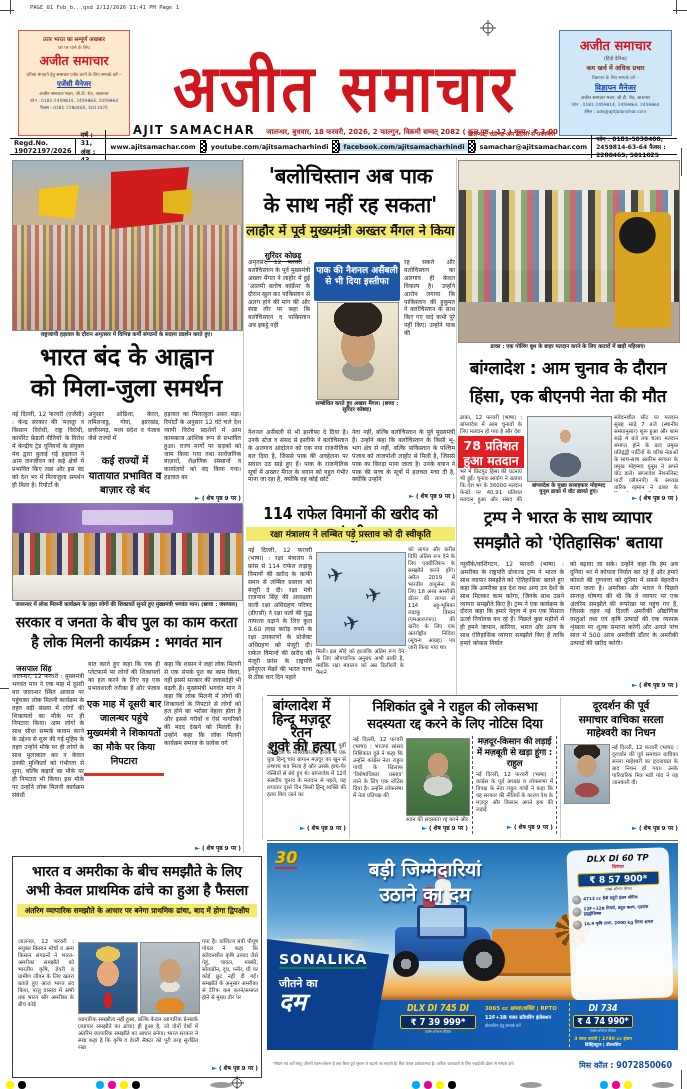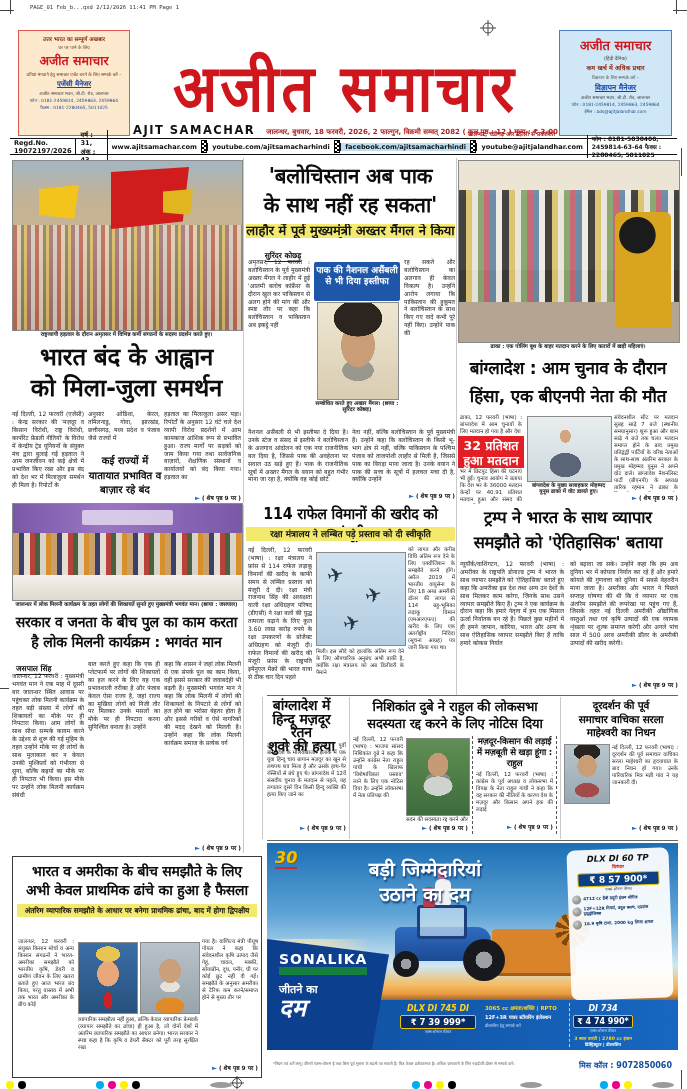--- a/index.html
+++ b/index.html
@@ -94,21 +94,21 @@
 
   <div class="abs" style="left:10px;top:138px;width:667px;height:15px;border-top:1px solid #111;border-bottom:1px solid #111;display:flex;align-items:center;font-size:6.6px;font-weight:700;color:#111;">
     <span style="padding:0 4px;border-right:1px solid #111;">Regd.No. 19072197/2026</span>
     <span style="padding:0 4px;border-right:1px solid #111;">वर्ष : 31, अंक : 43</span>
     <span style="padding:0 4px;">www.ajitsamachar.com</span>
     <span class="qr"></span>
     <span style="padding:0 4px;border-left:1px solid #111;">youtube.com/ajitsamacharhindi</span>
     <span class="qr"></span>
     <span style="padding:0 4px;border-left:1px solid #111;background:#bfe0f2;">facebook.com/ajitsamacharhindi</span>
     <span class="qr"></span>
-    <span style="padding:0 4px;border-left:1px solid #111;">youtube@ajitjalandhar.com</span>
+    <span style="padding:0 4px;border-left:1px solid #111;">samachar@ajitsamachar.com</span>
     <span style="padding:0 4px;border-left:1px solid #111;font-size:6px;">फोन : 0181-5030400, 2459814-63-64 फैक्स : 2280465, 5011025</span>
   </div>
 
   <div class="abs vrule" style="left:243px;top:158px;height:345px;"></div>
   <div class="abs vrule" style="left:456px;top:158px;height:537px;"></div>
   <div class="abs vrule" style="left:243px;top:505px;height:348px;"></div>
   <div class="abs vrule" style="left:262px;top:697px;height:142px;"></div>
   <div class="abs vrule" style="left:349px;top:697px;height:142px;"></div>
   <div class="abs vrule" style="left:560px;top:697px;height:142px;"></div>
   <div class="abs hrule" style="left:267px;top:695px;width:411px;"></div>
@@ -163,21 +163,21 @@
     <div style="position:absolute;left:0;top:16%;width:100%;height:62%;background:repeating-linear-gradient(90deg,rgba(30,30,30,.8) 0 7px,rgba(220,195,105,.9) 7px 13px,rgba(235,231,222,.9) 13px 19px,rgba(125,160,100,.85) 19px 25px,rgba(195,88,107,.85) 25px 31px,rgba(92,128,163,.85) 31px 37px,rgba(240,238,230,.9) 37px 43px);"></div>
     <div style="position:absolute;right:8px;top:28%;width:56px;height:64%;background:radial-gradient(circle at 40% 20%,#1b1b1b 18%,transparent 19%),#d9a520;border-radius:6px 6px 0 0;"></div>
   </div>
   <div class="abs cap" style="left:458px;top:343px;width:220px;height:9px;">ढाका : एक पोलिंग बूथ के बाहर मतदान करने के लिए कतारों में खड़ी महिलाएं।</div>
   <div class="abs hl" style="left:458px;top:354px;width:220px;font-size:17px;line-height:28px;">
     <div>बांग्लादेश : आम चुनाव के दौरान</div>
     <div>हिंसा, एक बीएनपी नेता की मौत</div>
   </div>
   <div class="abs bt bt-s" style="left:460px;top:414px;width:62px;height:20px;">ढाका, 12 फरवरी (भाषा) : बांग्लादेश में आम चुनावों के लिए मतदान हो गया है और देश</div>
   <div class="abs statbox" style="left:458px;top:436px;width:66px;height:30px;font-size:12.5px;padding-top:2px;">
-    <div>32 प्रतिशत</div>
+    <div>78 प्रतिशत</div>
     <div>हुआ मतदान</div>
   </div>
   <div class="abs bt bt-s" style="left:460px;top:468px;width:62px;height:36px;">भर में छिटपुट हिंसा की घटनाएं भी हुईं। चुनाव आयोग ने बताया कि देश भर के 36000 मतदान केन्द्रों पर 40.91 प्रतिशत मतदान हुआ और संसद की 300 में से 299</div>
   <div class="abs photo" style="left:527px;top:416px;width:83px;height:64px;background:
       radial-gradient(9px 11px at 45% 30%, #d3a582 60%, transparent 61%),
       radial-gradient(13px 8px at 45% 17%, #e9e9e9 60%, transparent 61%),
       radial-gradient(26px 20px at 45% 75%, #5a6577 60%, transparent 61%),
       linear-gradient(180deg,#e8eef0,#cfd9dd);"></div>
   <div class="abs cap" style="left:527px;top:482px;width:83px;height:20px;">बांग्लादेश के मुख्य सलाहकार मोहम्मद युनूस ढाका में वोट डालते हुए।</div>
   <div class="abs bt bt-s" style="left:614px;top:414px;width:64px;height:78px;">संवेदनशील सीट पर मतदान सुबह साढ़े 7 बजे (स्थानीय समयानुसार) शुरू हुआ और शाम साढ़े 4 बजे तक चला। मतदान समाप्त होने के बाद प्रमुख प्रतिद्वंद्वी पार्टियों के वरिष्ठ नेताओं के साथ-साथ अंतरिम सरकार के प्रमुख मोहम्मद युनूस ने अपने वोट डाले। बांग्लादेश नैशनलिस्ट पार्टी (बीएनपी) के अध्यक्ष तारिक रहमान ने ढाका के शिकागो क्लब में जाकर वोट डाला।</div>
@@ -195,20 +195,21 @@
   <div class="abs hl" style="left:12px;top:612px;width:229px;font-size:14.5px;line-height:20px;transform:scaleX(.97);">
     <div>सरकार व जनता के बीच पुल का काम करता</div>
     <div>है लोक मिलनी कार्यक्रम : भगवंत मान</div>
   </div>
   <div class="abs" style="left:16px;top:656px;width:70px;">
     <span class="byline">जसपाल सिंह</span>
   </div>
   <div class="abs bt" style="left:12px;top:672px;width:72px;height:180px;">जालन्धर, 12 फरवरी : मुख्यमंत्री भगवंत मान ने एक माह में दूसरी बार जालन्धर स्थित आवास पर पहुंचकर लोक मिलनी कार्यक्रम के तहत बड़ी संख्या में लोगों की शिकायतों का मौके पर ही निपटारा किया। आम लोगों के साथ सीधा सम्पर्क कायम करने के उद्देश्य से शुरू की गई मुहिम के तहत उन्होंने मौके पर ही लोगों के साथ मुलाकात कर न केवल उनकी मुश्किलों को गंभीरता से सुना, बल्कि कइयों का मौके पर ही निपटारा भी किया। इस मौके पर उन्होंने लोक मिलनी कार्यक्रम संबंधी</div>
   <div class="abs bt" style="left:88px;top:660px;width:72px;height:192px;">बात करते हुए कहा कि एक ही प्लेटफार्म पर लोगों की शिकायतों का हल करने के लिए यह एक प्रभावशाली तरीका है और पंजाब केवल ऐसा राज्य है, जहां राज्य का मुखिया लोगों को निजी तौर पर मिलकर उनके मसलों का मौके पर ही निपटारा करना सुनिश्चित बनाता है। उन्होंने</div>
   <div class="abs bt" style="left:164px;top:660px;width:77px;height:184px;">कहा कि शासन ने जहां लोक मिलनी से एक संपर्क पुल का काम किया, वहीं इससे सरकार की जवाबदेही भी बढ़ती है। मुख्यमंत्री भगवंत मान ने कहा कि लोक मिलनी में लोगों की शिकायतों के निपटारे से लोगों को हल होने का भरोसा बेहतर होता है और इससे गरीबों व ऐसे नागरिकों की मदद देखने को मिलती है। उन्होंने कहा कि लोक मिलनी कार्यक्रम समाज के प्रत्येक वर्ग</div>
+  <div class="abs inset-red" style="left:84px;top:692px;width:80px;height:76px;font-size:9.5px;line-height:1.5;padding-top:5px;">एक माह में दूसरी बार जालन्धर पहुंचे मुख्यमंत्री ने शिकायतों का मौके पर किया निपटारा</div>
   <div class="abs cont" style="left:164px;top:844px;width:77px;">
     <span class="ar">►</span> <span>( शेष पृष्ठ 9 पर )</span>
   </div>
 
   <div class="abs hl" style="left:246px;top:505px;width:209px;font-size:15px;line-height:19px;transform:scaleX(.95);">114 राफेल विमानों की खरीद को मंजूरी</div>
   <div class="abs sub-y" style="left:246px;top:527px;width:209px;height:14px;font-size:9px;line-height:14px;">रक्षा मंत्रालय ने लम्बित पड़े प्रस्ताव को दी स्वीकृति</div>
   <div class="abs bt" style="left:248px;top:546px;width:64px;height:148px;">नई दिल्ली, 12 फरवरी (भाषा) : रक्षा मंत्रालय ने फ्रांस से 114 राफेल लड़ाकू विमानों की खरीद के काफी समय से लम्बित प्रस्ताव को मंजूरी दे दी। रक्षा मंत्री राजनाथ सिंह की अध्यक्षता वाली रक्षा अधिग्रहण परिषद (डीएसी) ने रक्षा बलों की युद्ध तत्परता बढ़ाने के लिए कुल 3.60 लाख करोड़ रुपये के रक्षा उपकरणों के प्रोजैक्ट अधिग्रहण को मंजूरी दी। राफेल विमानों की खरीद की मंजूरी फ्रांस के राष्ट्रपति इमैनुएल मैक्रों की भारत यात्रा से ठीक चार दिन पहले</div>
   <div class="abs photo" style="left:316px;top:552px;width:88px;height:92px;background:linear-gradient(180deg,#cfe2ef,#b3cde2);">
     <span class="jet" style="left:10px;top:10px;font-size:20px;">✈</span>
     <span class="jet" style="left:48px;top:30px;font-size:20px;">✈</span>
@@ -342,21 +343,21 @@
     </div>
 
     <div style="position:absolute;left:366px;top:158px;width:36px;height:36px;border-radius:50%;background:radial-gradient(circle at 35% 30%,#ffe08a,#d99a12);border:2px solid #0d3a75;text-align:center;color:#0d2f66;">
       <div style="font-size:14px;font-weight:700;line-height:18px;">5</div>
       <div style="font-size:4.2px;font-weight:700;">साल वारंटी</div>
     </div>
 
     <div style="position:absolute;left:0;top:157px;width:411px;height:50px;background:linear-gradient(90deg,#0f4e9e,#1767c0);"></div>
 
     <div style="position:absolute;left:0;top:96px;width:122px;height:111px;background:#0d3f8f;clip-path:polygon(0 0,100% 14%,86% 100%,0 100%);padding:10px 0 0 12px;box-sizing:border-box;">
-      <div style="font-size:14px;font-weight:700;letter-spacing:1px;color:#fff;border-bottom:8px solid #15803d;display:inline-block;">SONALIKA</div>
+      <div style="font-size:14px;font-weight:700;letter-spacing:1px;color:#fff;border-bottom:2px solid #15803d;display:inline-block;">SONALIKA</div>
       <div style="font-size:11px;font-weight:700;color:#fff;margin-top:6px;">जीतने का</div>
       <div style="font-size:24px;font-weight:700;font-style:italic;color:#fff;line-height:24px;">दम</div>
     </div>
 
     <div style="position:absolute;left:128px;top:161px;width:86px;text-align:center;">
       <div style="font-size:8px;font-weight:700;font-style:italic;color:#ffd41f;">DLX DI 745 DI</div>
       <div class="chip" style="font-size:8.5px;margin:2px auto 0 auto;width:74px;padding:1px 0;background:#062c63;">₹ 7 39 999*</div>
       <div style="font-size:3.8px;color:#cfe2f8;">एक्स-शोरूम कीमत</div>
     </div>
     <div style="position:absolute;left:218px;top:161px;width:80px;text-align:left;">

